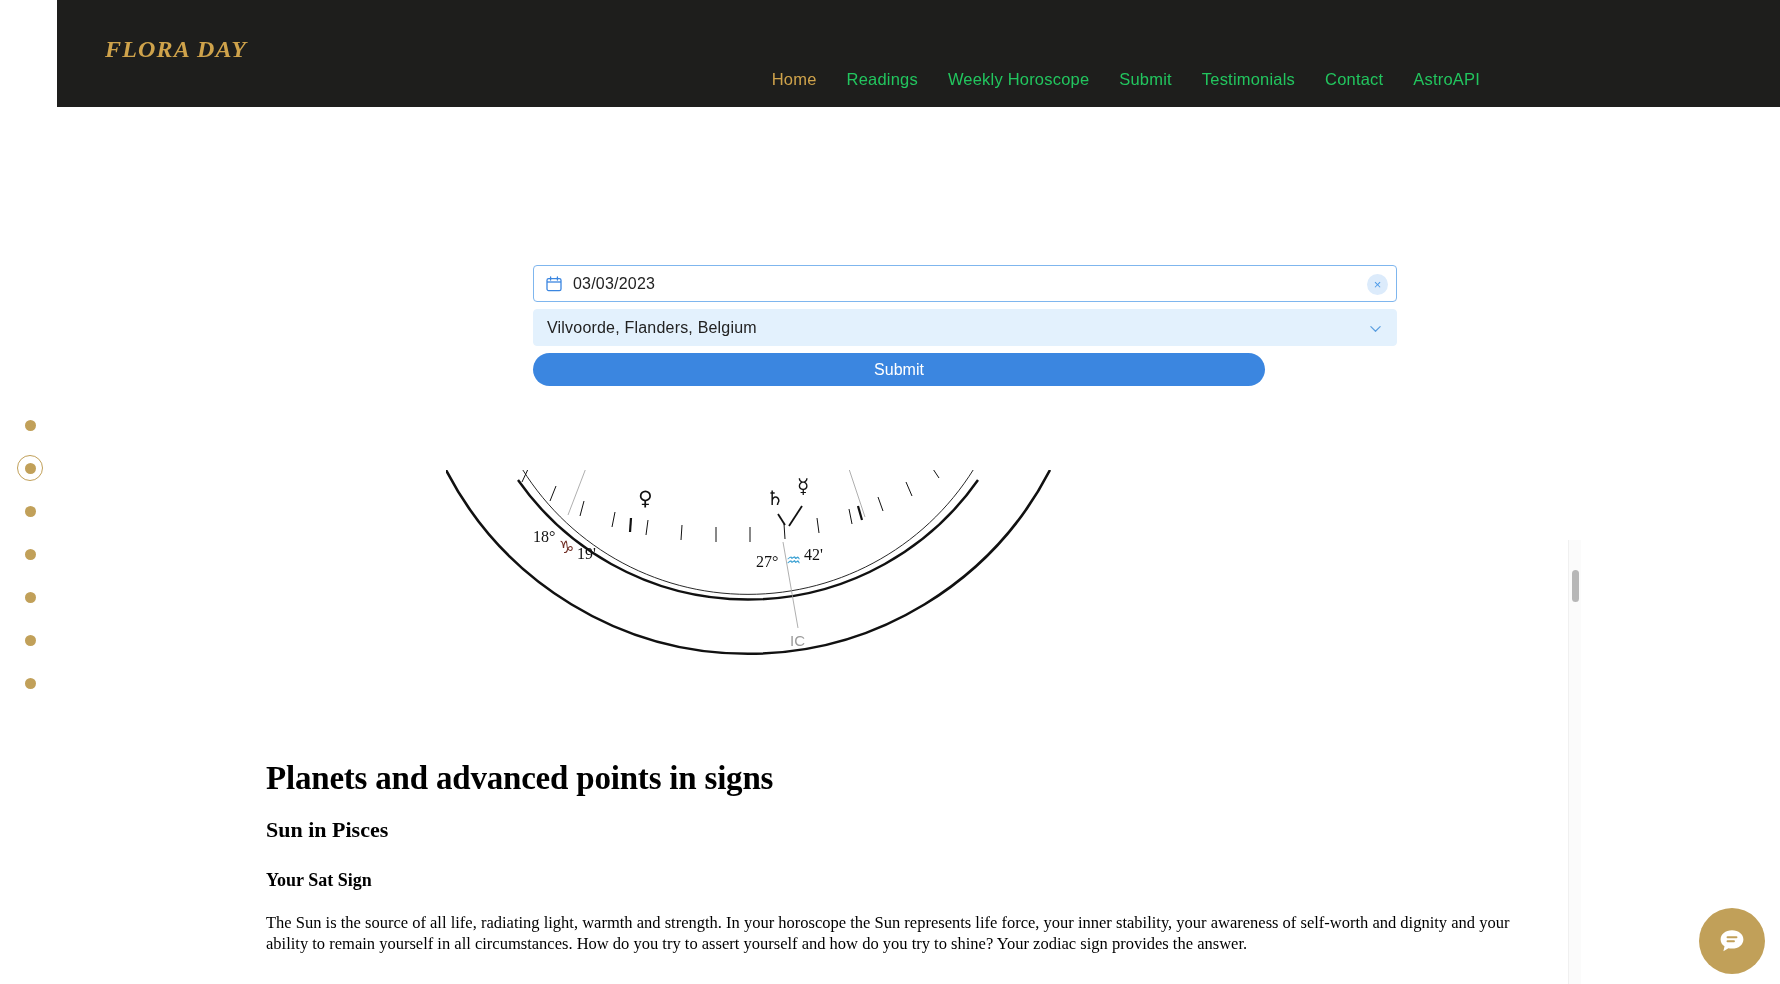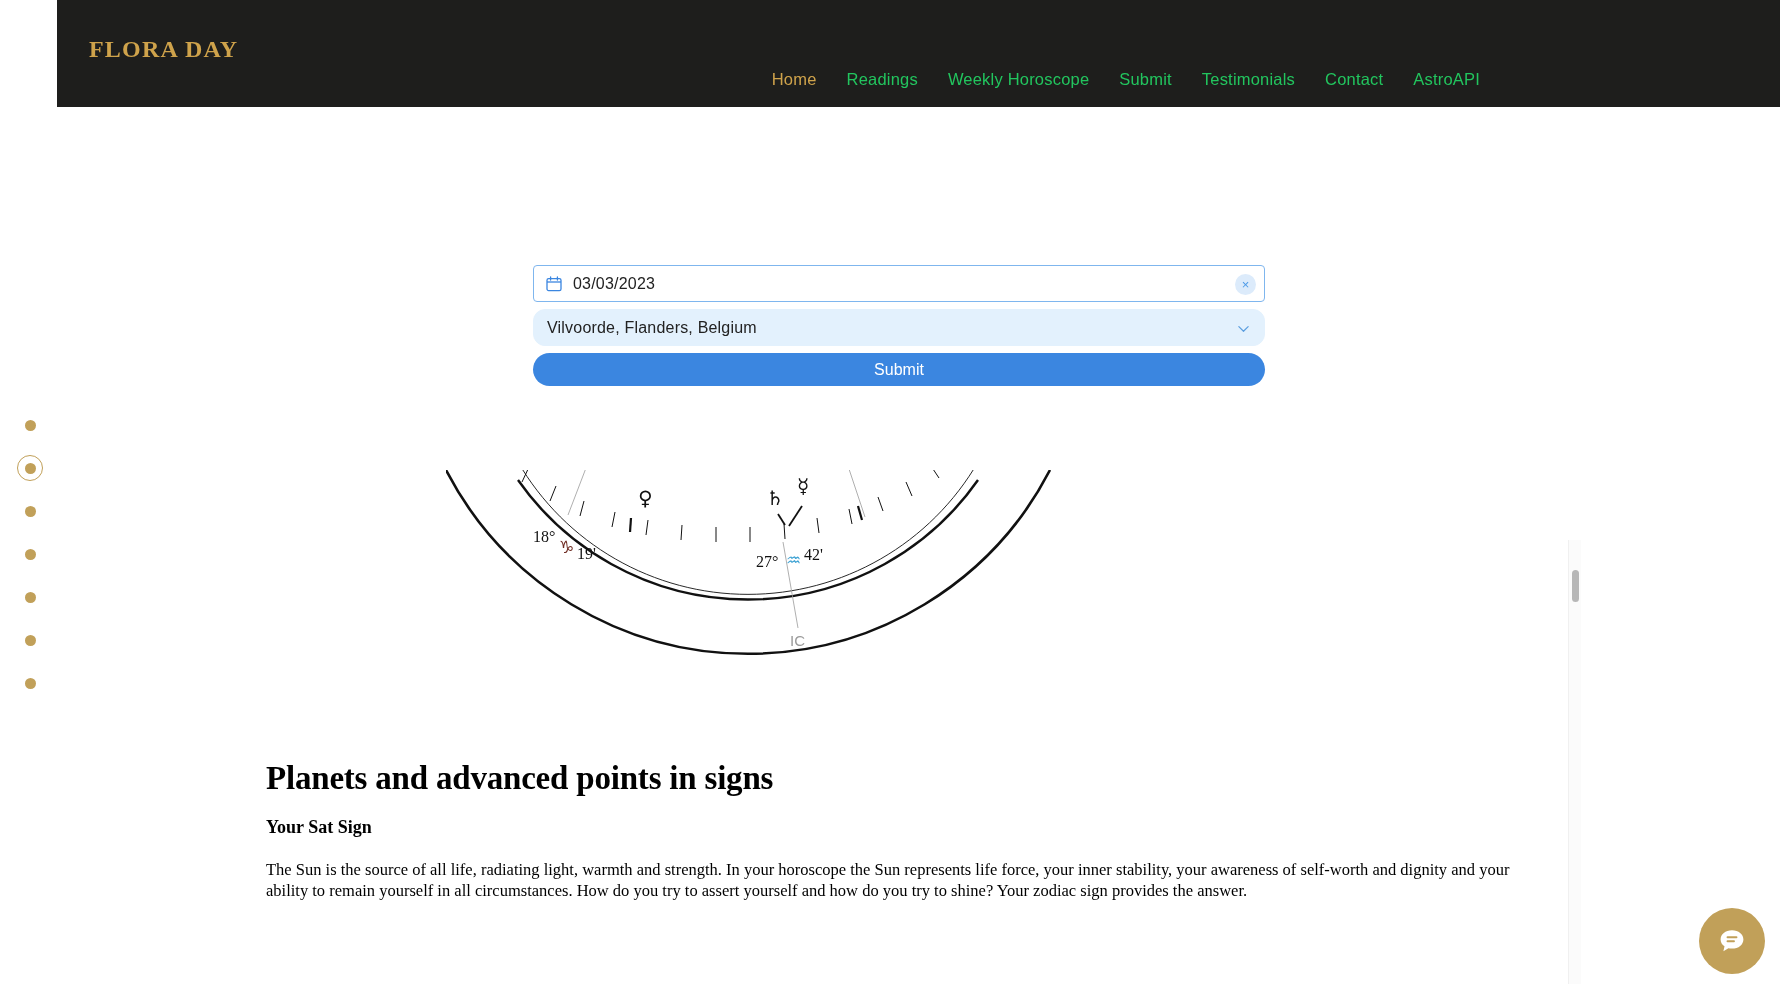--- a/index.html
+++ b/index.html
@@ -11,23 +11,23 @@
   }
   #page { position: relative; width: 1780px; height: 984px; background: #fff; }
 
   
   #header {
     position: absolute; left: 57px; top: 0; width: 1723px; height: 107px;
     background: #1e1e1c;
     display: flex; align-items: center;
   }
   #logo {
-    position: absolute; left: 32px; top: 36px;
+    position: absolute; left: 48px; top: 36px;
     font-family: "Liberation Serif", serif;
-    font-weight: bold;
+    font-style: italic; font-weight: bold;
     font-size: 24px; letter-spacing: 1.2px;
     color: #cfa34b;
     white-space: nowrap;
   }
   #nav {
     position: absolute; right: 300px; top: 0; height: 107px;
     display: flex; align-items: center; gap: 30px; margin-top: 26px;
   }
   .nav-item {
     font-size: 16.5px; color: #22c55e; white-space: nowrap;
@@ -46,39 +46,39 @@
     border-radius: 50%; cursor: pointer;
   }
   .dot-wrap .dot { width: 11px; height: 11px; border-radius: 50%; background: #c1a059; }
   .dot-wrap.active { border: 1px solid #c1a059; }
 
   
   #form {
     position: absolute; left: 533px; top: 265px; width: 732px;
   }
   .field {
-    position: relative; width: 732px; height: 37px; margin-bottom: 7px;
+    position: relative; width: 864px; height: 37px; margin-bottom: 7px;
     display: flex; align-items: center;
   }
   #date-field {
     background: #ffffff; border: 1px solid #7fb6ee; border-radius: 4px;
   }
   #cal-icon { margin-left: 12px; width: 16px; height: 16px; flex: 0 0 auto; }
   #date-value {
     margin-left: 11px; font-size: 16px; color: #222; letter-spacing: .2px;
   }
   #date-clear {
     position: absolute; right: 8px; top: 8px;
     width: 21px; height: 21px; border-radius: 50%;
     background: #dcebfb; color: #4c9ae8;
     display: flex; align-items: center; justify-content: center;
     font-size: 13px; cursor: pointer; line-height: 1;
   }
   #loc-field {
-    background: #e3f1fd; border: 1px solid #e3f1fd; border-radius: 12px;
+    background: #e3f1fd; border: 1px solid #e3f1fd; border-radius: 4px;
   }
   #loc-value { margin-left: 13px; font-size: 16px; color: #222; letter-spacing: .2px; }
   #loc-caret { position: absolute; right: 14px; top: 12px; width: 13px; height: 13px; }
   #submit-btn {
     width: 732px; height: 33px; 
     background: #3b86e0; border: none; border-radius: 17px;
     color: #fff; font-size: 16px; cursor: pointer;
     font-family: "Liberation Sans", sans-serif;
     display: flex; align-items: center; justify-content: center;
   }
@@ -246,20 +246,21 @@
       <text x="310" y="97" font-family="'Liberation Serif', serif" font-size="16" fill="#111">27°</text>
       <text x="340" y="96" font-family="'DejaVu Sans', sans-serif" font-size="17" fill="#3fa3d4">♒</text>
       <text x="358" y="90" font-family="'Liberation Serif', serif" font-size="16" fill="#111">42'</text>
 
       <text x="344" y="176" font-family="'Liberation Sans', sans-serif" font-size="15" fill="#9a9a9a">IC</text>
     </svg>
   </div>
 
   <div id="article">
     <div class="h-main">Planets and advanced points in signs</div>
+    <div class="h-sub">Sun in Pisces</div>
     <div class="h-small">Your Sat Sign</div>
     <div class="para">The Sun is the source of all life, radiating light, warmth and strength. In your horoscope the Sun represents life force, your inner stability, your awareness of self-worth and dignity and your ability to remain yourself in all circumstances. How do you try to assert yourself and how do you try to shine? Your zodiac sign provides the answer.</div>
 
   </div>
 
   <div id="inner-scroll">
     <div id="inner-thumb"></div>
   </div>
 
   <div id="chat-btn">

